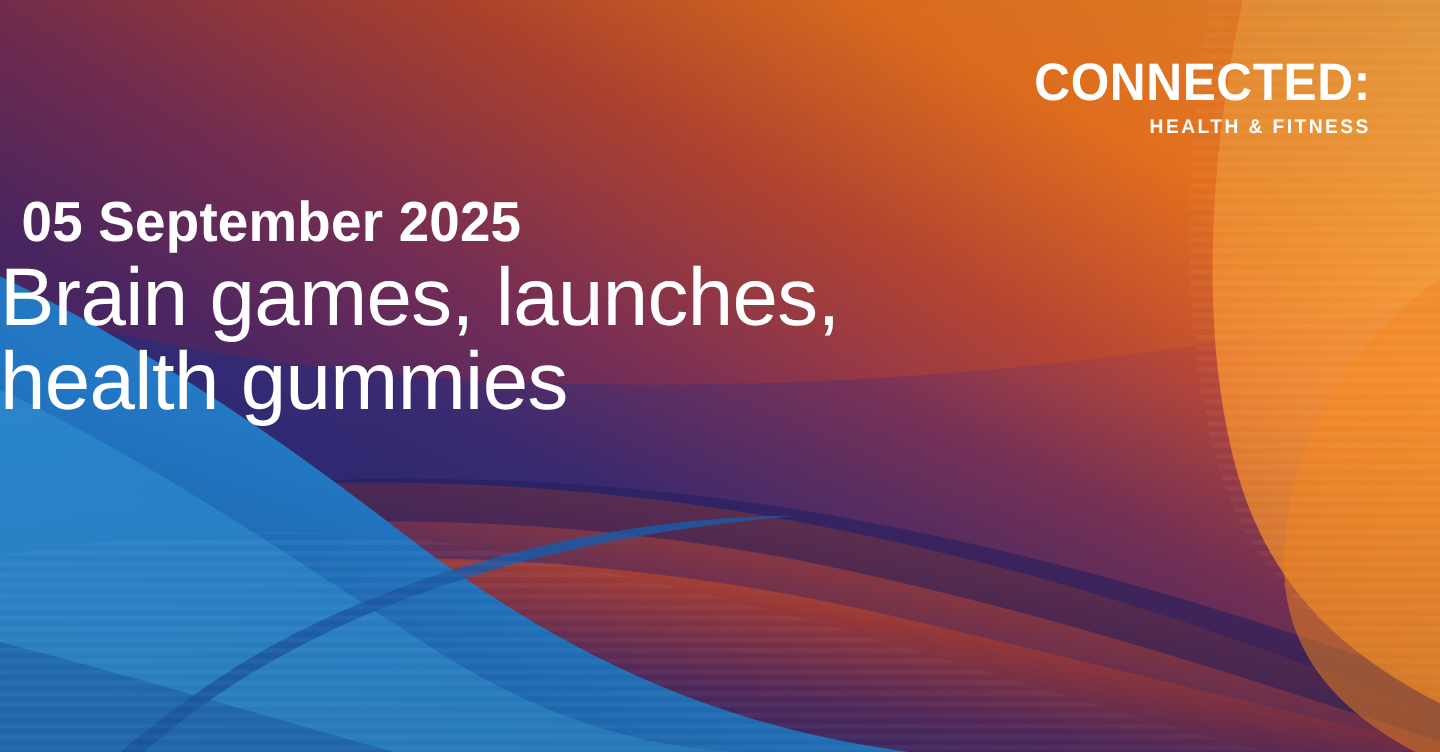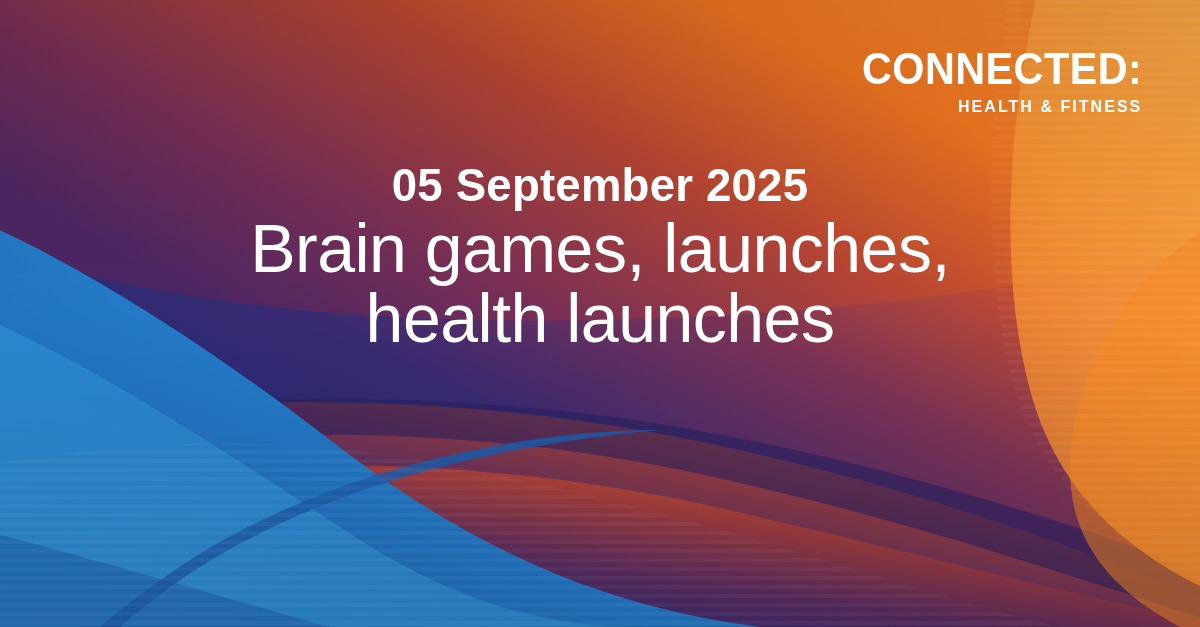--- a/index.html
+++ b/index.html
@@ -54,21 +54,21 @@
     transform-origin: right center;
     white-space: nowrap;
   }
 
   
   .headline-block {
     position: absolute;
     left: 0;
     right: 0;
     top: 160px;
-    text-align: center;
+    text-align: left;
     color: #ffffff;
     user-select: none;
   }
   .eyebrow-date {
     font-family: "Liberation Sans Narrow", "Liberation Sans", sans-serif;
     font-weight: 700;
     font-size: 47px;
     line-height: 1.08;
     letter-spacing: 0.2px;
     transform: scaleX(0.97);
@@ -224,17 +224,17 @@
 
   <div class="logo">
     <div class="logo-main">CONNECTED:</div>
     <div class="logo-sub">HEALTH &amp; FITNESS</div>
   </div>
 
   <div class="headline-block">
     <div class="eyebrow-date">05 September 2025</div>
     <h1 class="headline">
       <span class="hl-line">Brain games, launches,</span>
-      <span class="hl-line">health launches</span>
+      <span class="hl-line">health gummies</span>
     </h1>
   </div>
 
 </div>
 
 </body></html>

